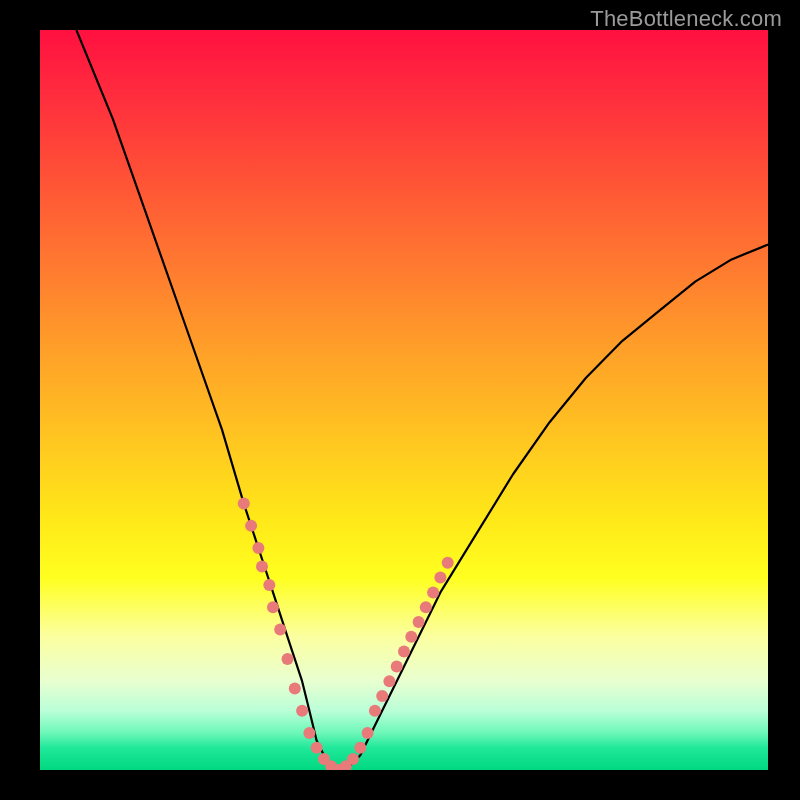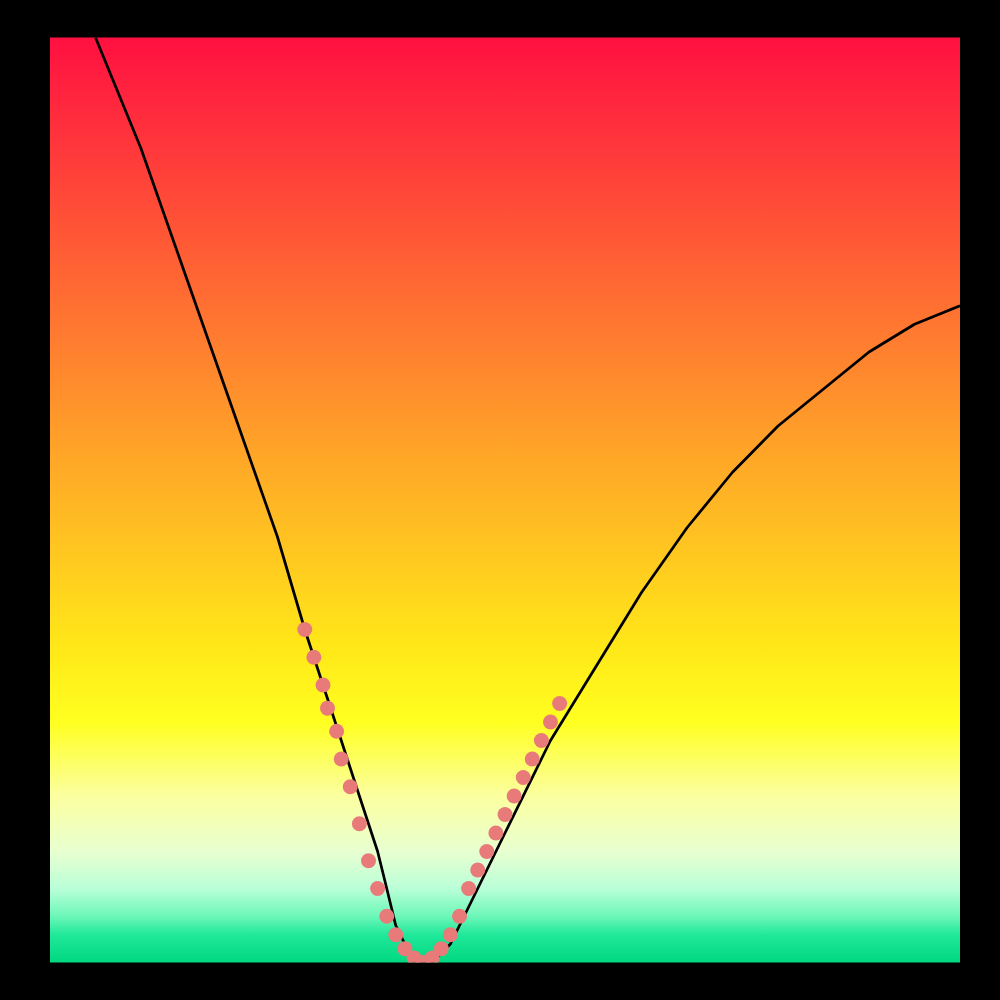--- a/index.html
+++ b/index.html
@@ -98,13 +98,14 @@
         <circle cx="364.0" cy="621.6" r="6" fill="#e87a7a"></circle>
         <circle cx="371.3" cy="606.8" r="6" fill="#e87a7a"></circle>
         <circle cx="378.6" cy="592.0" r="6" fill="#e87a7a"></circle>
         <circle cx="385.8" cy="577.2" r="6" fill="#e87a7a"></circle>
         <circle cx="393.1" cy="562.4" r="6" fill="#e87a7a"></circle>
         <circle cx="400.4" cy="547.6" r="6" fill="#e87a7a"></circle>
         <circle cx="407.7" cy="532.8" r="6" fill="#e87a7a"></circle>
       </g>
   </svg>
 
+  <div class="watermark">TheBottleneck.com</div>
 </div>
 
 </body></html>

